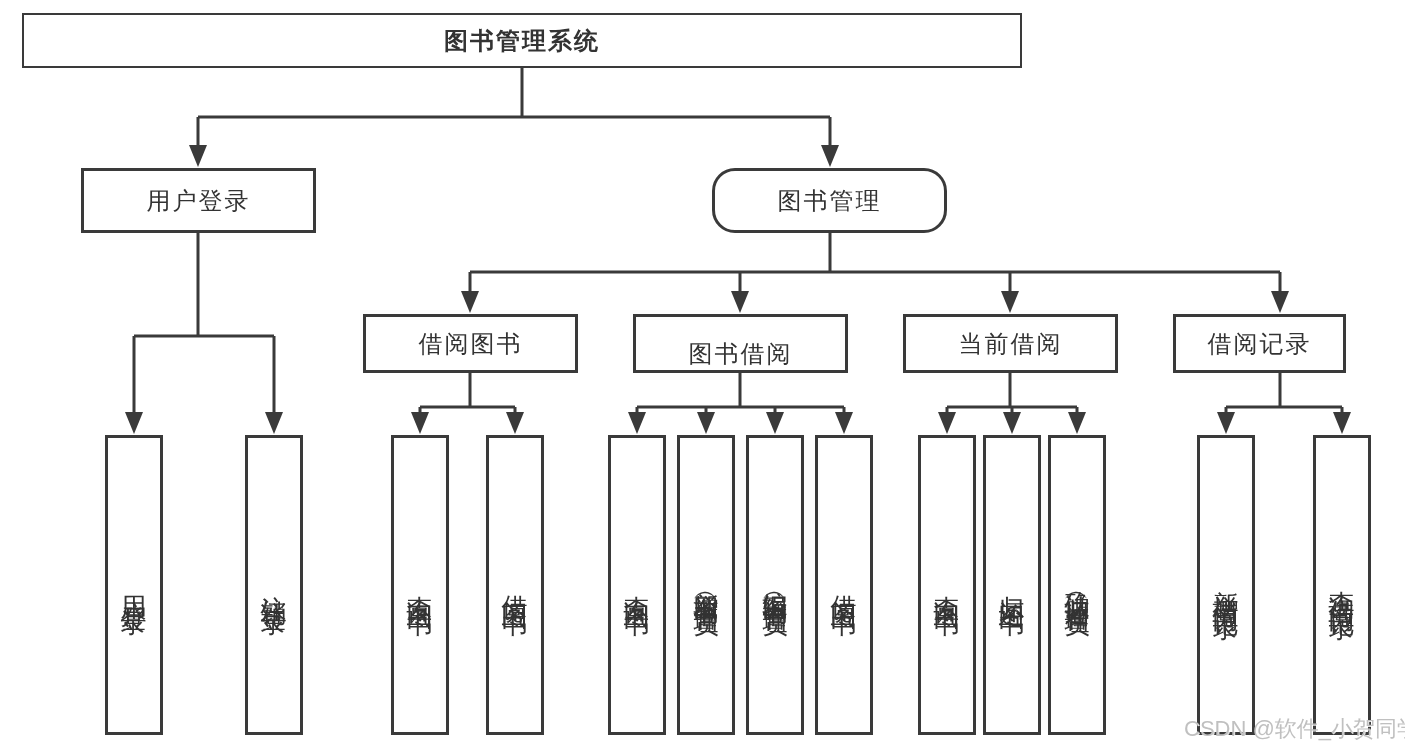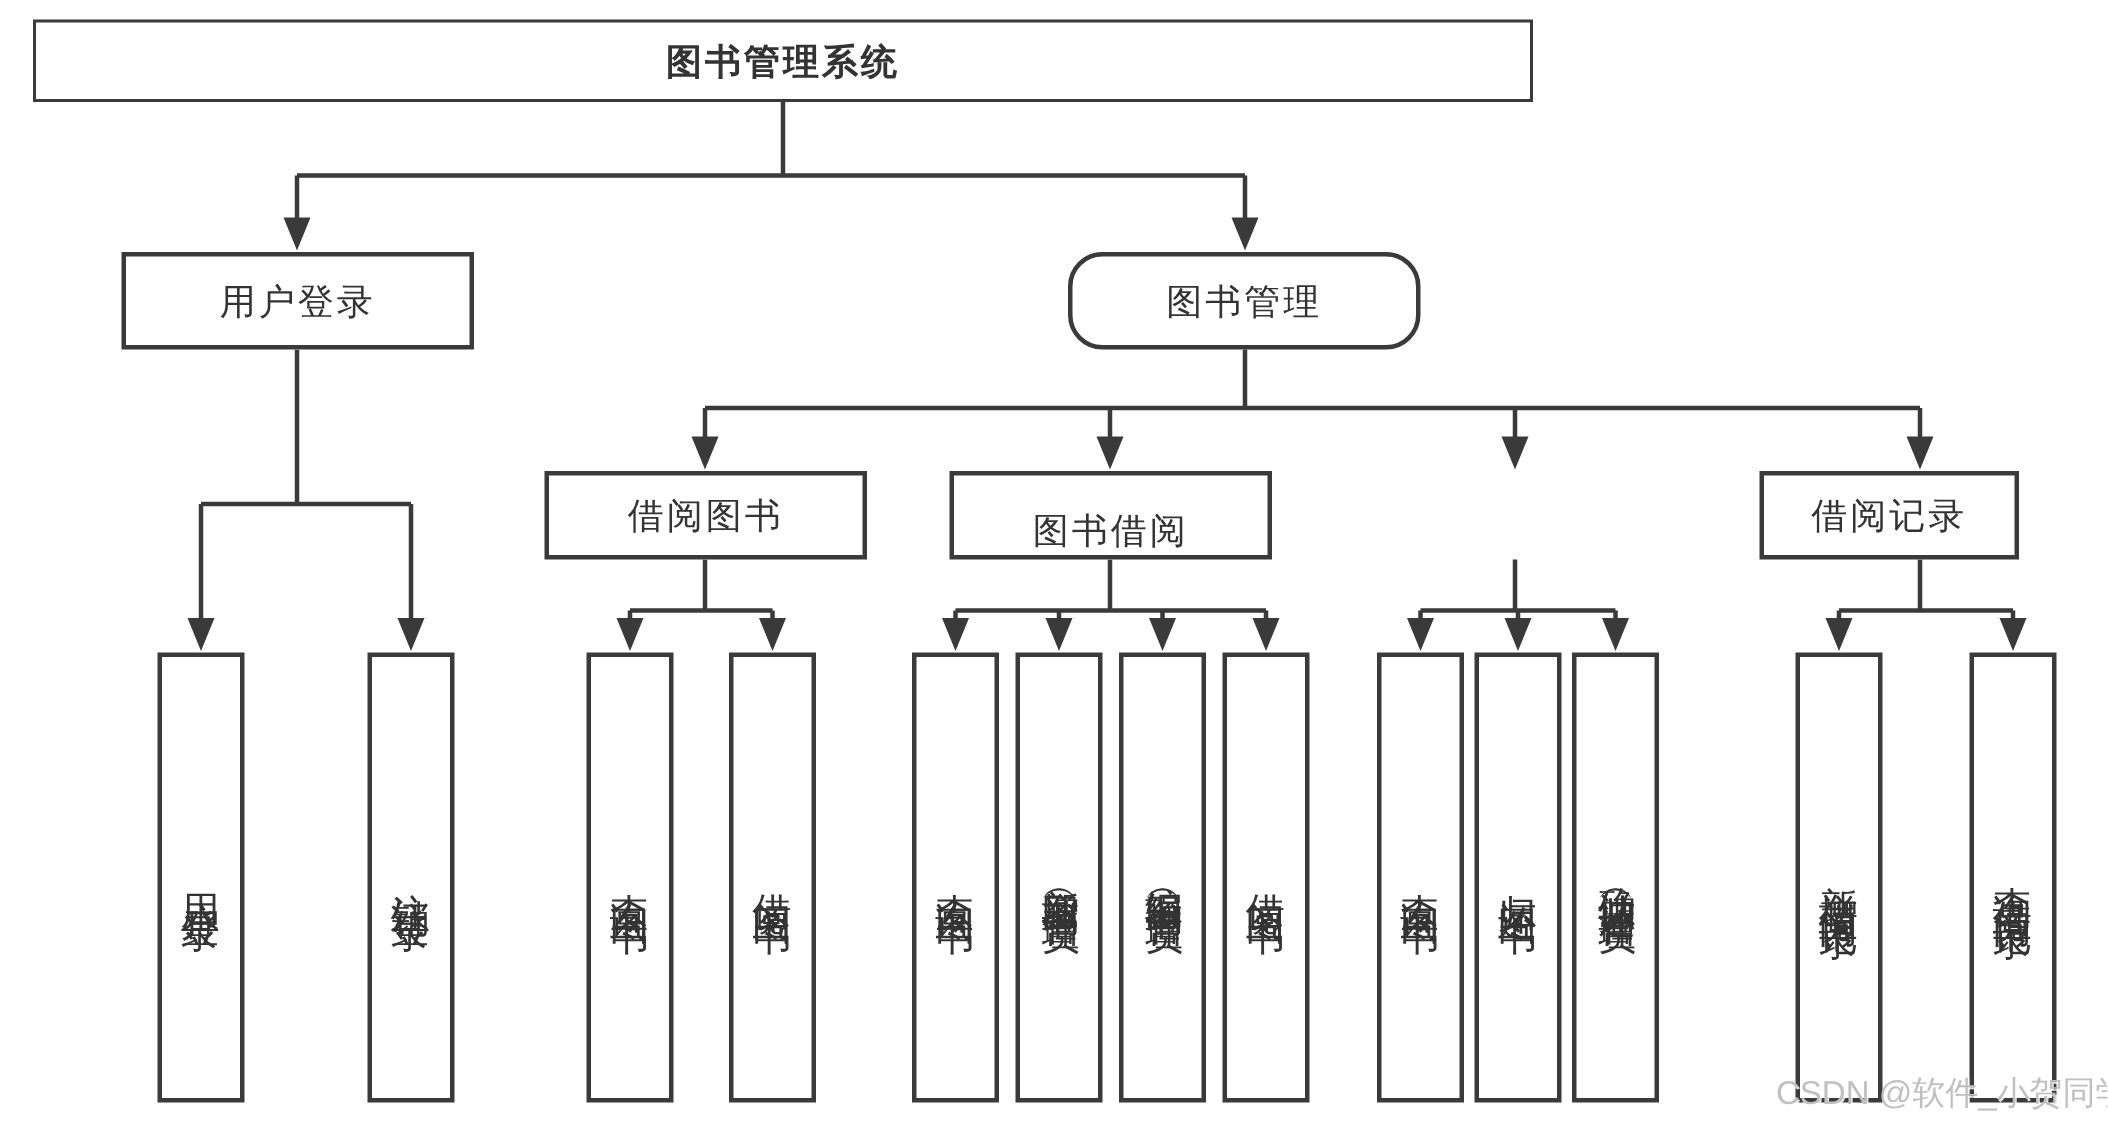--- a/index.html
+++ b/index.html
@@ -101,20 +101,23 @@
   <div class="box hbox" style="left:712px;top:168px;width:235px;height:65px;border-radius:23px;">
     <span class="lbl">图书管理</span>
   </div>
 
   <div class="box hbox" style="left:363px;top:314px;width:215px;height:59px;">
     <span class="lbl">借阅图书</span>
   </div>
   <div class="box hbox" style="left:633px;top:314px;width:215px;height:59px;align-items:flex-end;">
     <span class="lbl">图书借阅</span>
   </div>
+  <div class="box hbox" style="left:903px;top:314px;width:215px;height:59px;">
+    <span class="lbl">当前借阅</span>
+  </div>
   <div class="box hbox" style="left:1173px;top:314px;width:173px;height:59px;">
     <span class="lbl">借阅记录</span>
   </div>
 
   <div class="box vbox" style="left:105px;top:435px;width:58px;height:300px;">
     <span class="lbl">用户登录</span>
   </div>
   <div class="box vbox" style="left:245px;top:435px;width:58px;height:300px;">
     <span class="lbl">注销登录</span>
   </div>

